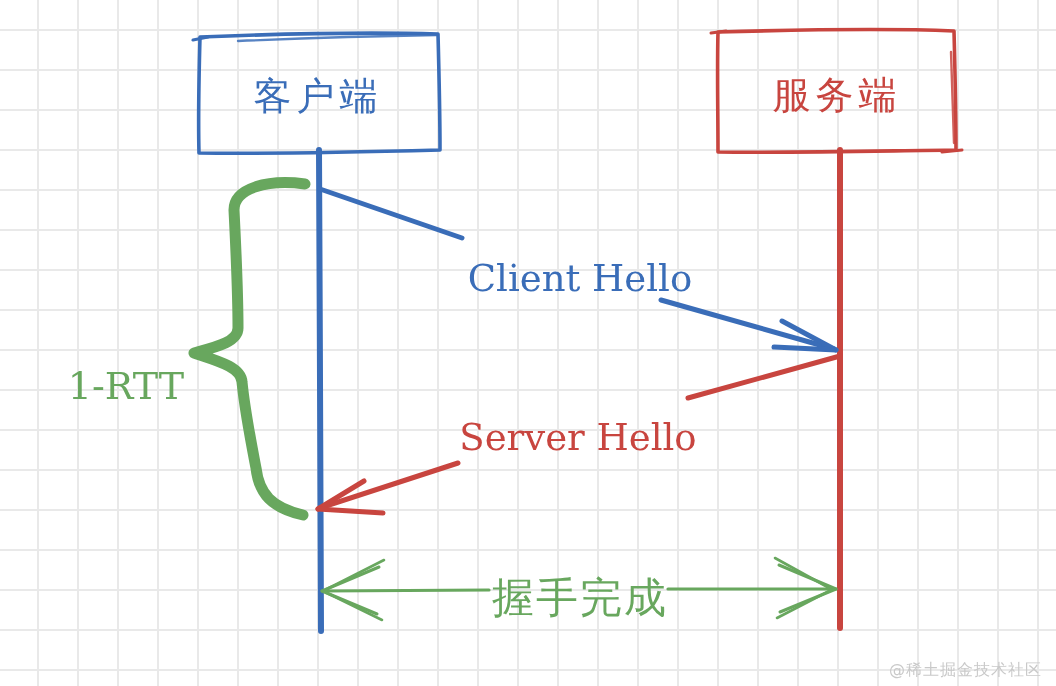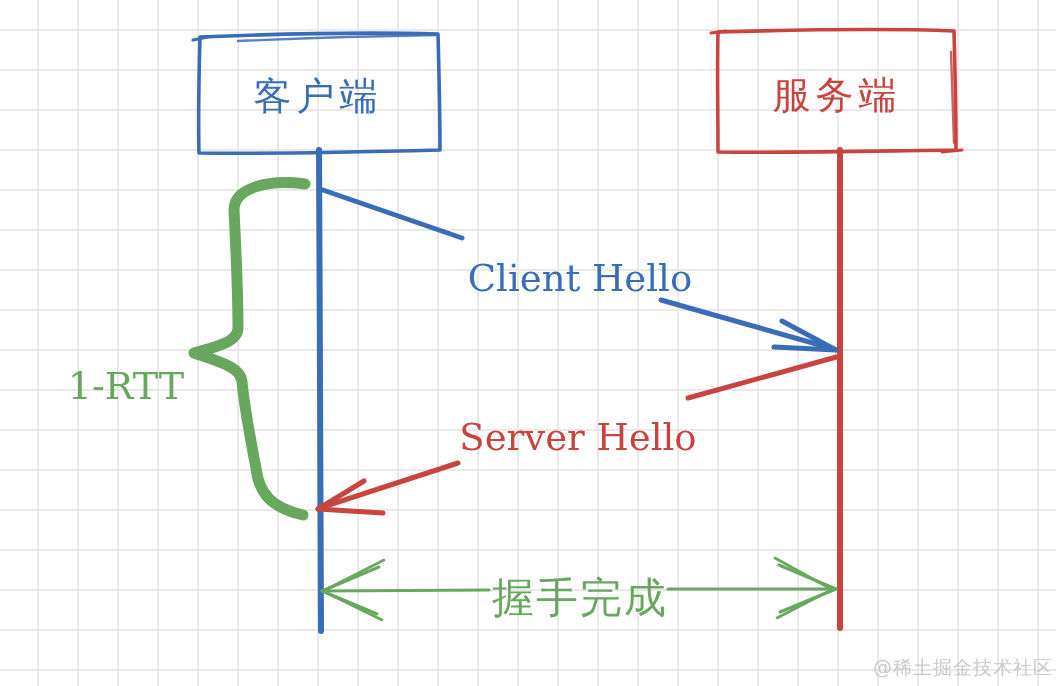--- a/index.html
+++ b/index.html
@@ -34,23 +34,23 @@
     font-family: "DejaVu Serif", "Liberation Serif", serif;
     text-anchor: middle;
   }
   .actor-label   { font-size: 38px; letter-spacing: 5px; }
   .msg-label     { font-size: 37px; }
   .rtt-label     { font-size: 38px; }
   .handshake-label { font-size: 42px; letter-spacing: 2px; }
 
   .watermark {
     position:absolute;
-    right: 3px;
+    right: 14px;
     bottom: 5px;
-    font-size: 19px;
+    font-size: 16px;
     color: var(--watermark, #c9c9c9);
     font-family: "DejaVu Sans", "Liberation Sans", sans-serif;
     letter-spacing: 1px;
   }
 </style>
 </head>
 <body>
 
 <div class="canvas">
   <svg class="layer" width="1056" height="686" viewBox="0 0 1056 686">

